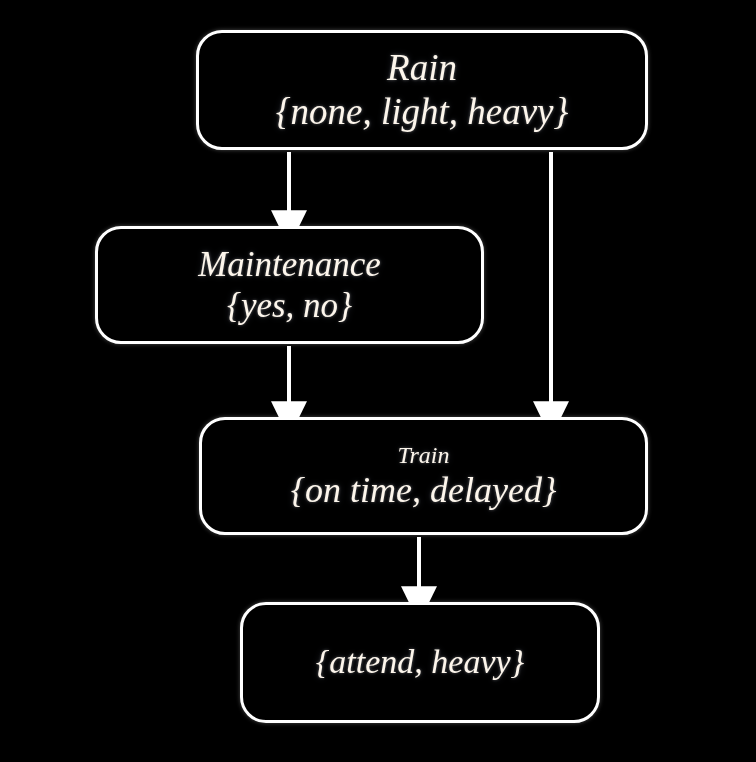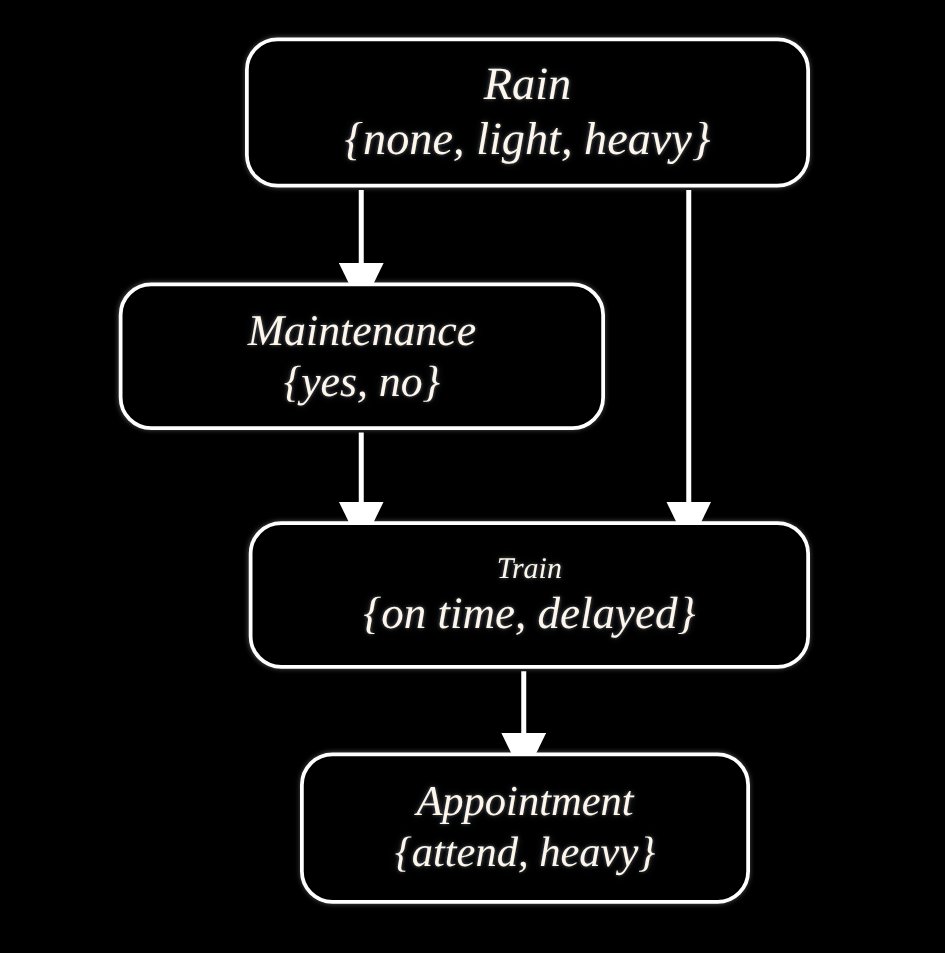--- a/index.html
+++ b/index.html
@@ -102,17 +102,16 @@
     <div class="node-name">Maintenance</div>
     <div class="node-states">{yes, no}</div>
   </div>
 
   <div class="node" id="node-train">
     <div class="node-name">Train</div>
     <div class="node-states">{on time, delayed}</div>
   </div>
 
   <div class="node" id="node-appointment">
-    <div class="node-name">Appointment</div>
     <div class="node-states">{attend, heavy}</div>
   </div>
 
 </div>
 
 </body></html>

